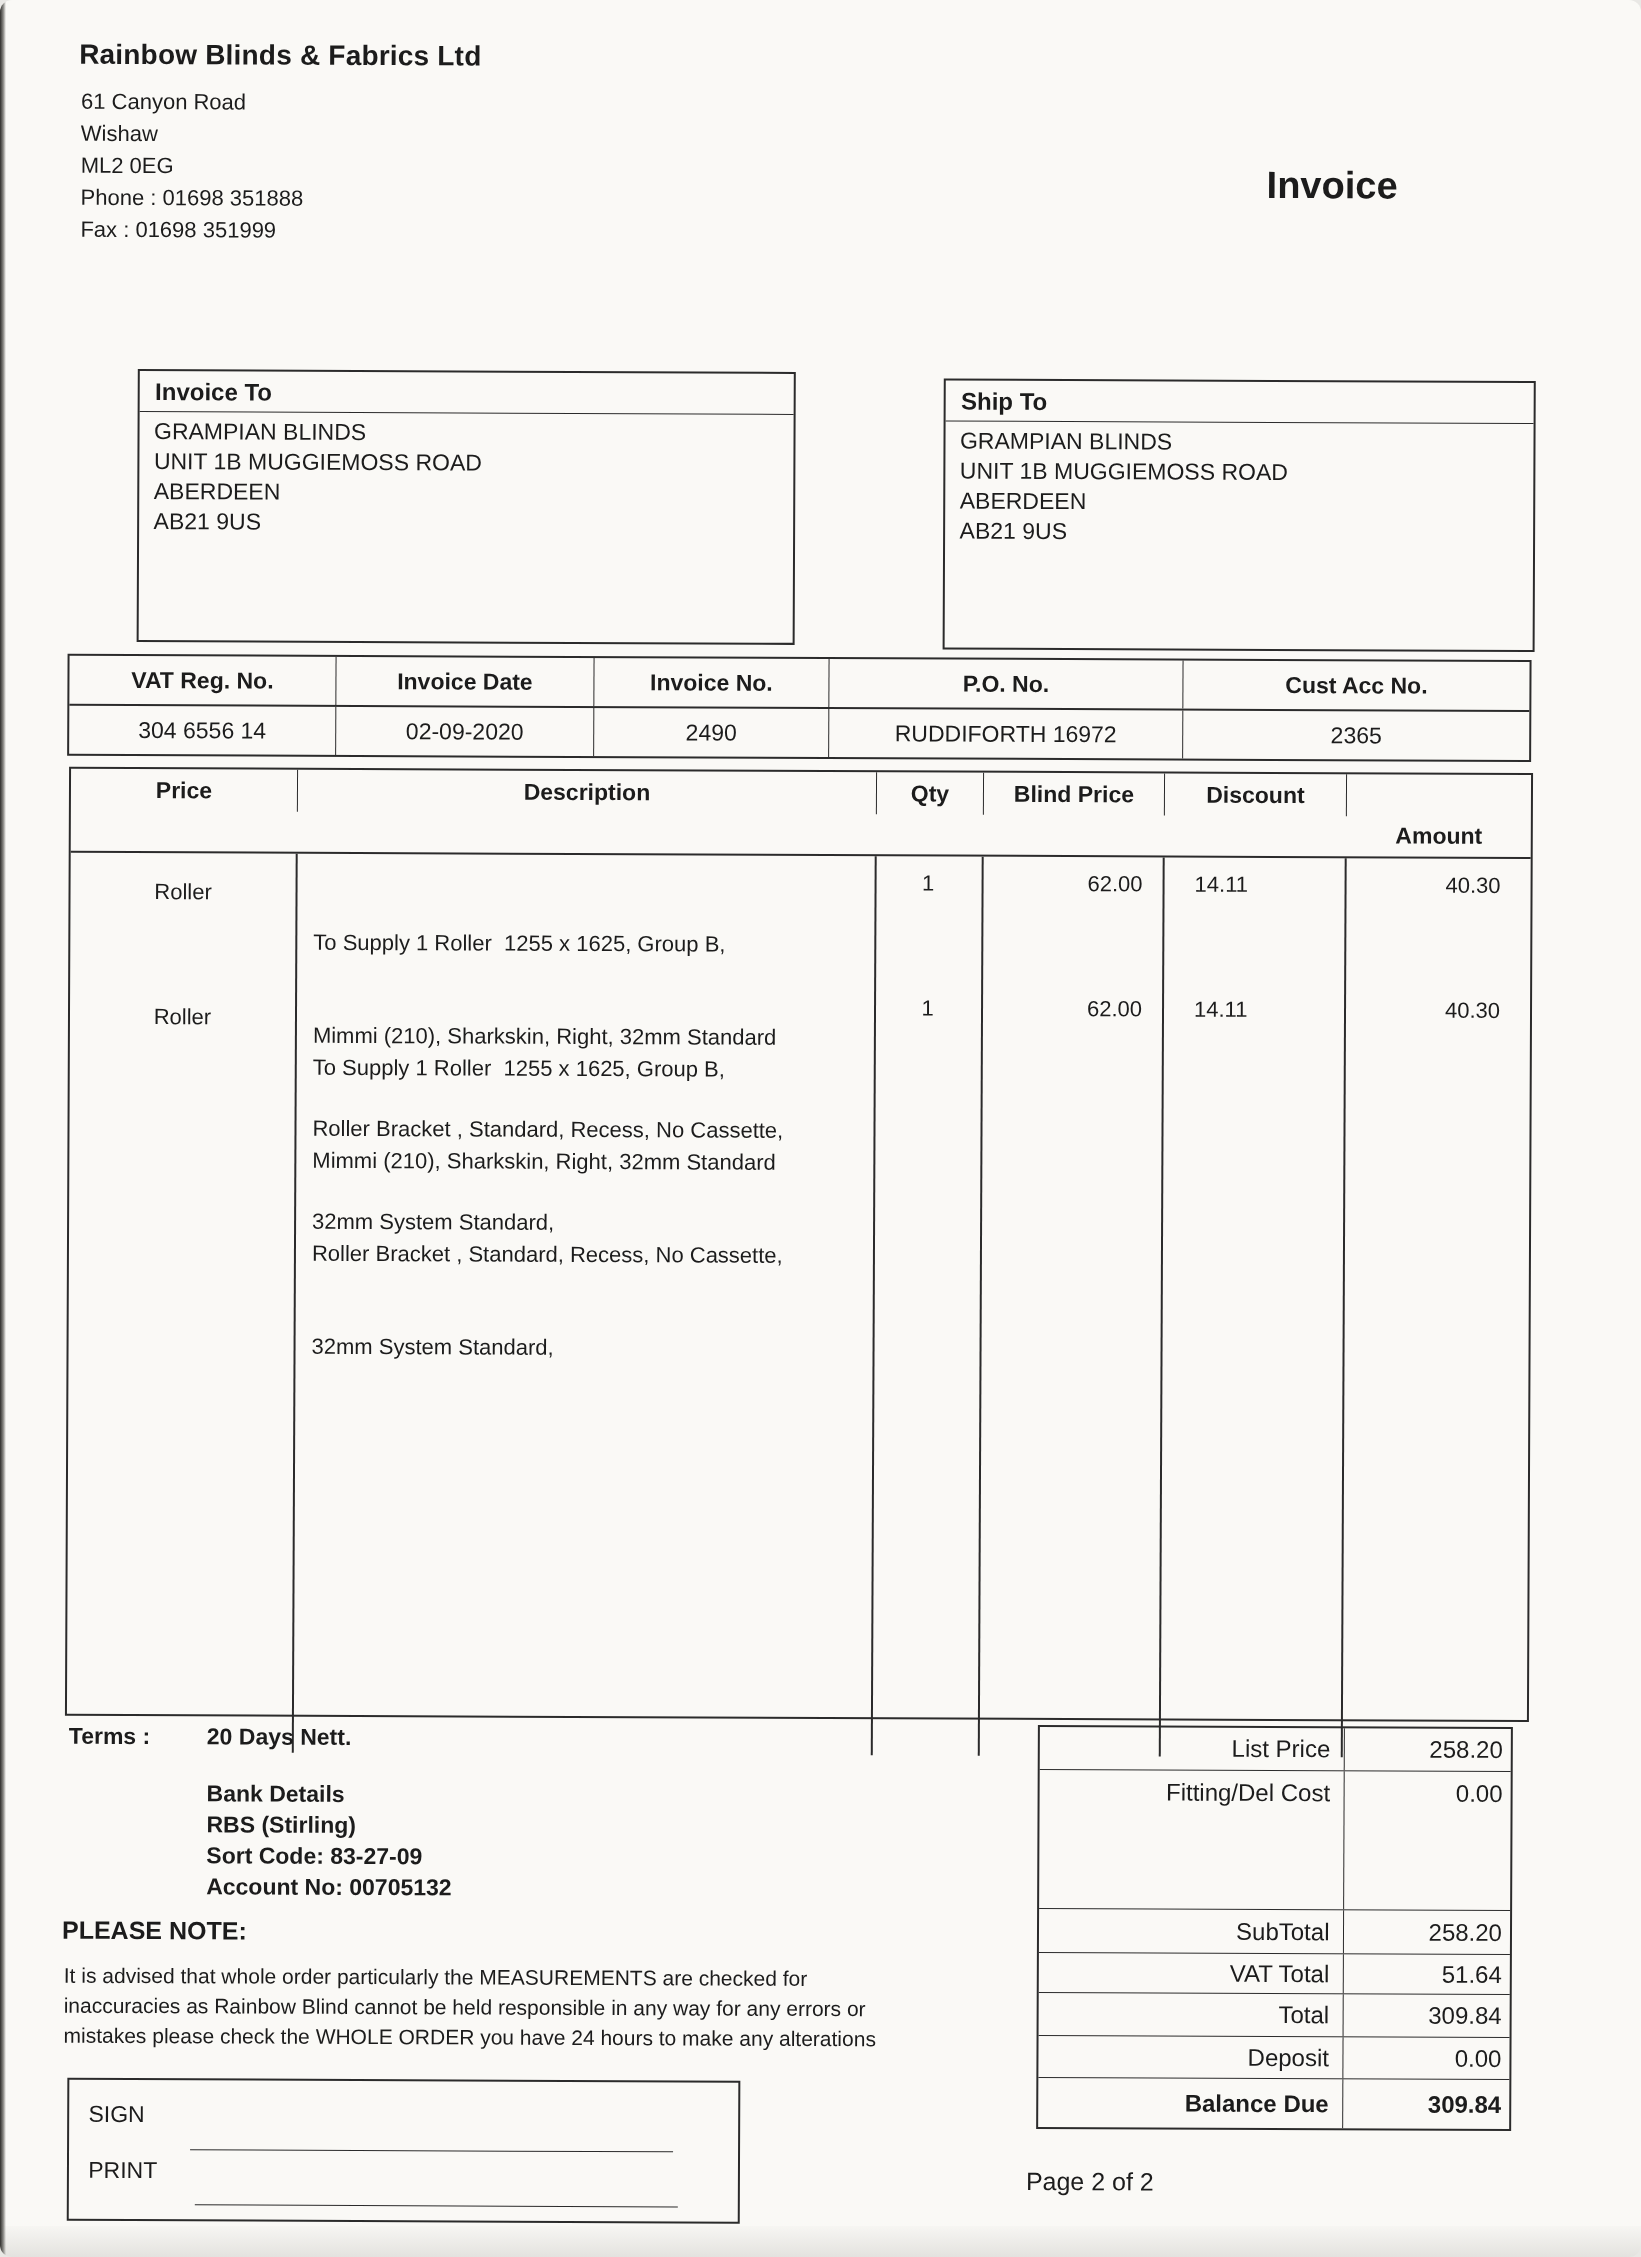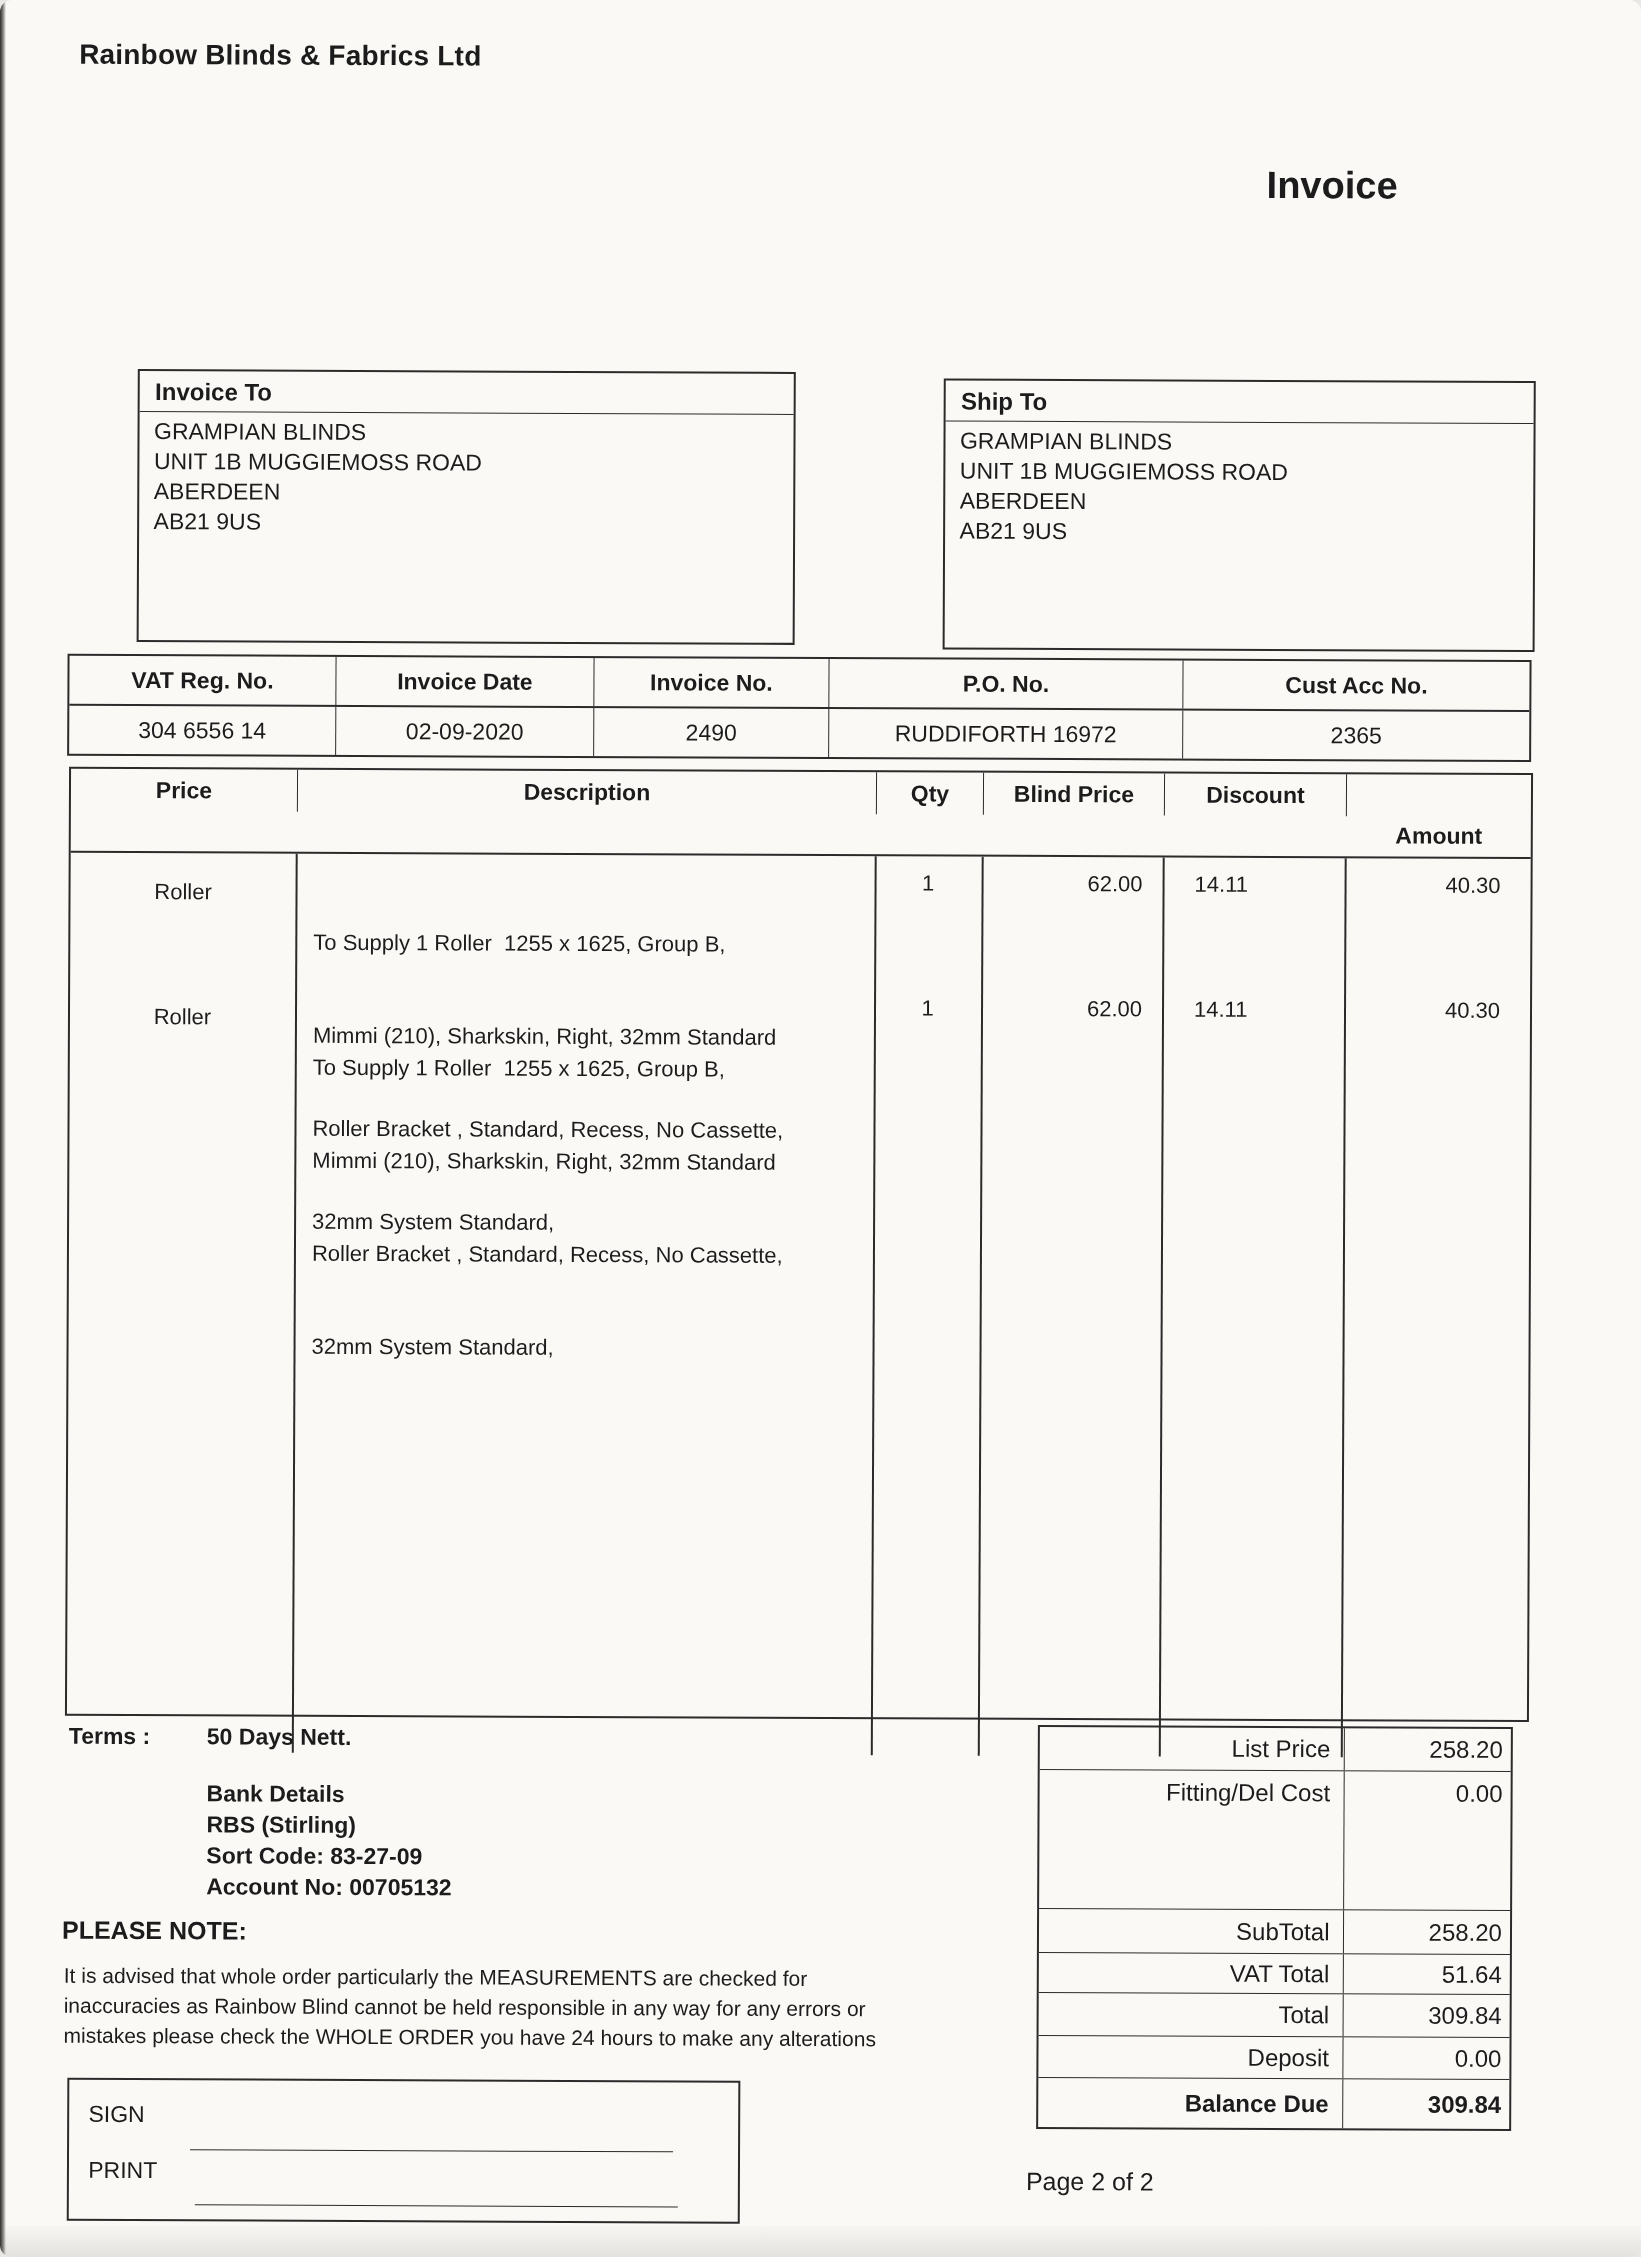--- a/index.html
+++ b/index.html
@@ -92,20 +92,27 @@
 
   .page-footer { left:1031px; top:2166px; font-size:25px; }
 </style>
 </head>
 <body>
 
 <div class="page">
   <div class="sheet">
 
     <div class="abs company-name">Rainbow Blinds &amp; Fabrics Ltd</div>
+    <div class="abs company-addr">
+      <div>61 Canyon Road</div>
+      <div>Wishaw</div>
+      <div>ML2 0EG</div>
+      <div>Phone : 01698 351888</div>
+      <div>Fax : 01698 351999</div>
+    </div>
     <div class="abs doc-title">Invoice</div>
 
     <div class="abs addr-box box-invoice-to">
       <div class="box-head">Invoice To</div>
       <div class="box-body">
         <div>GRAMPIAN BLINDS</div>
         <div>UNIT 1B MUGGIEMOSS ROAD</div>
         <div>ABERDEEN</div>
         <div>AB21 9US</div>
       </div>
@@ -174,21 +181,21 @@
           <div>32mm System Standard,</div>
         </div>
         <div class="cell-txt item-qty row-y2">1</div>
         <div class="cell-txt item-unit row-y2">62.00</div>
         <div class="cell-txt item-disc row-y2">14.11</div>
         <div class="cell-txt item-amt row-y2">40.30</div>
       </div>
     </div>
 
     <div class="abs terms-label">Terms :</div>
-    <div class="abs terms-value">50 Days Nett.</div>
+    <div class="abs terms-value">20 Days Nett.</div>
     <div class="abs bank-block">
       <div>Bank Details</div>
       <div>RBS (Stirling)</div>
       <div>Sort Code: 83-27-09</div>
       <div>Account No: 00705132</div>
     </div>
 
     <div class="abs note-head">PLEASE NOTE:</div>
     <div class="abs note-body">
       <div>It is advised that whole order particularly the MEASUREMENTS are checked for</div>

